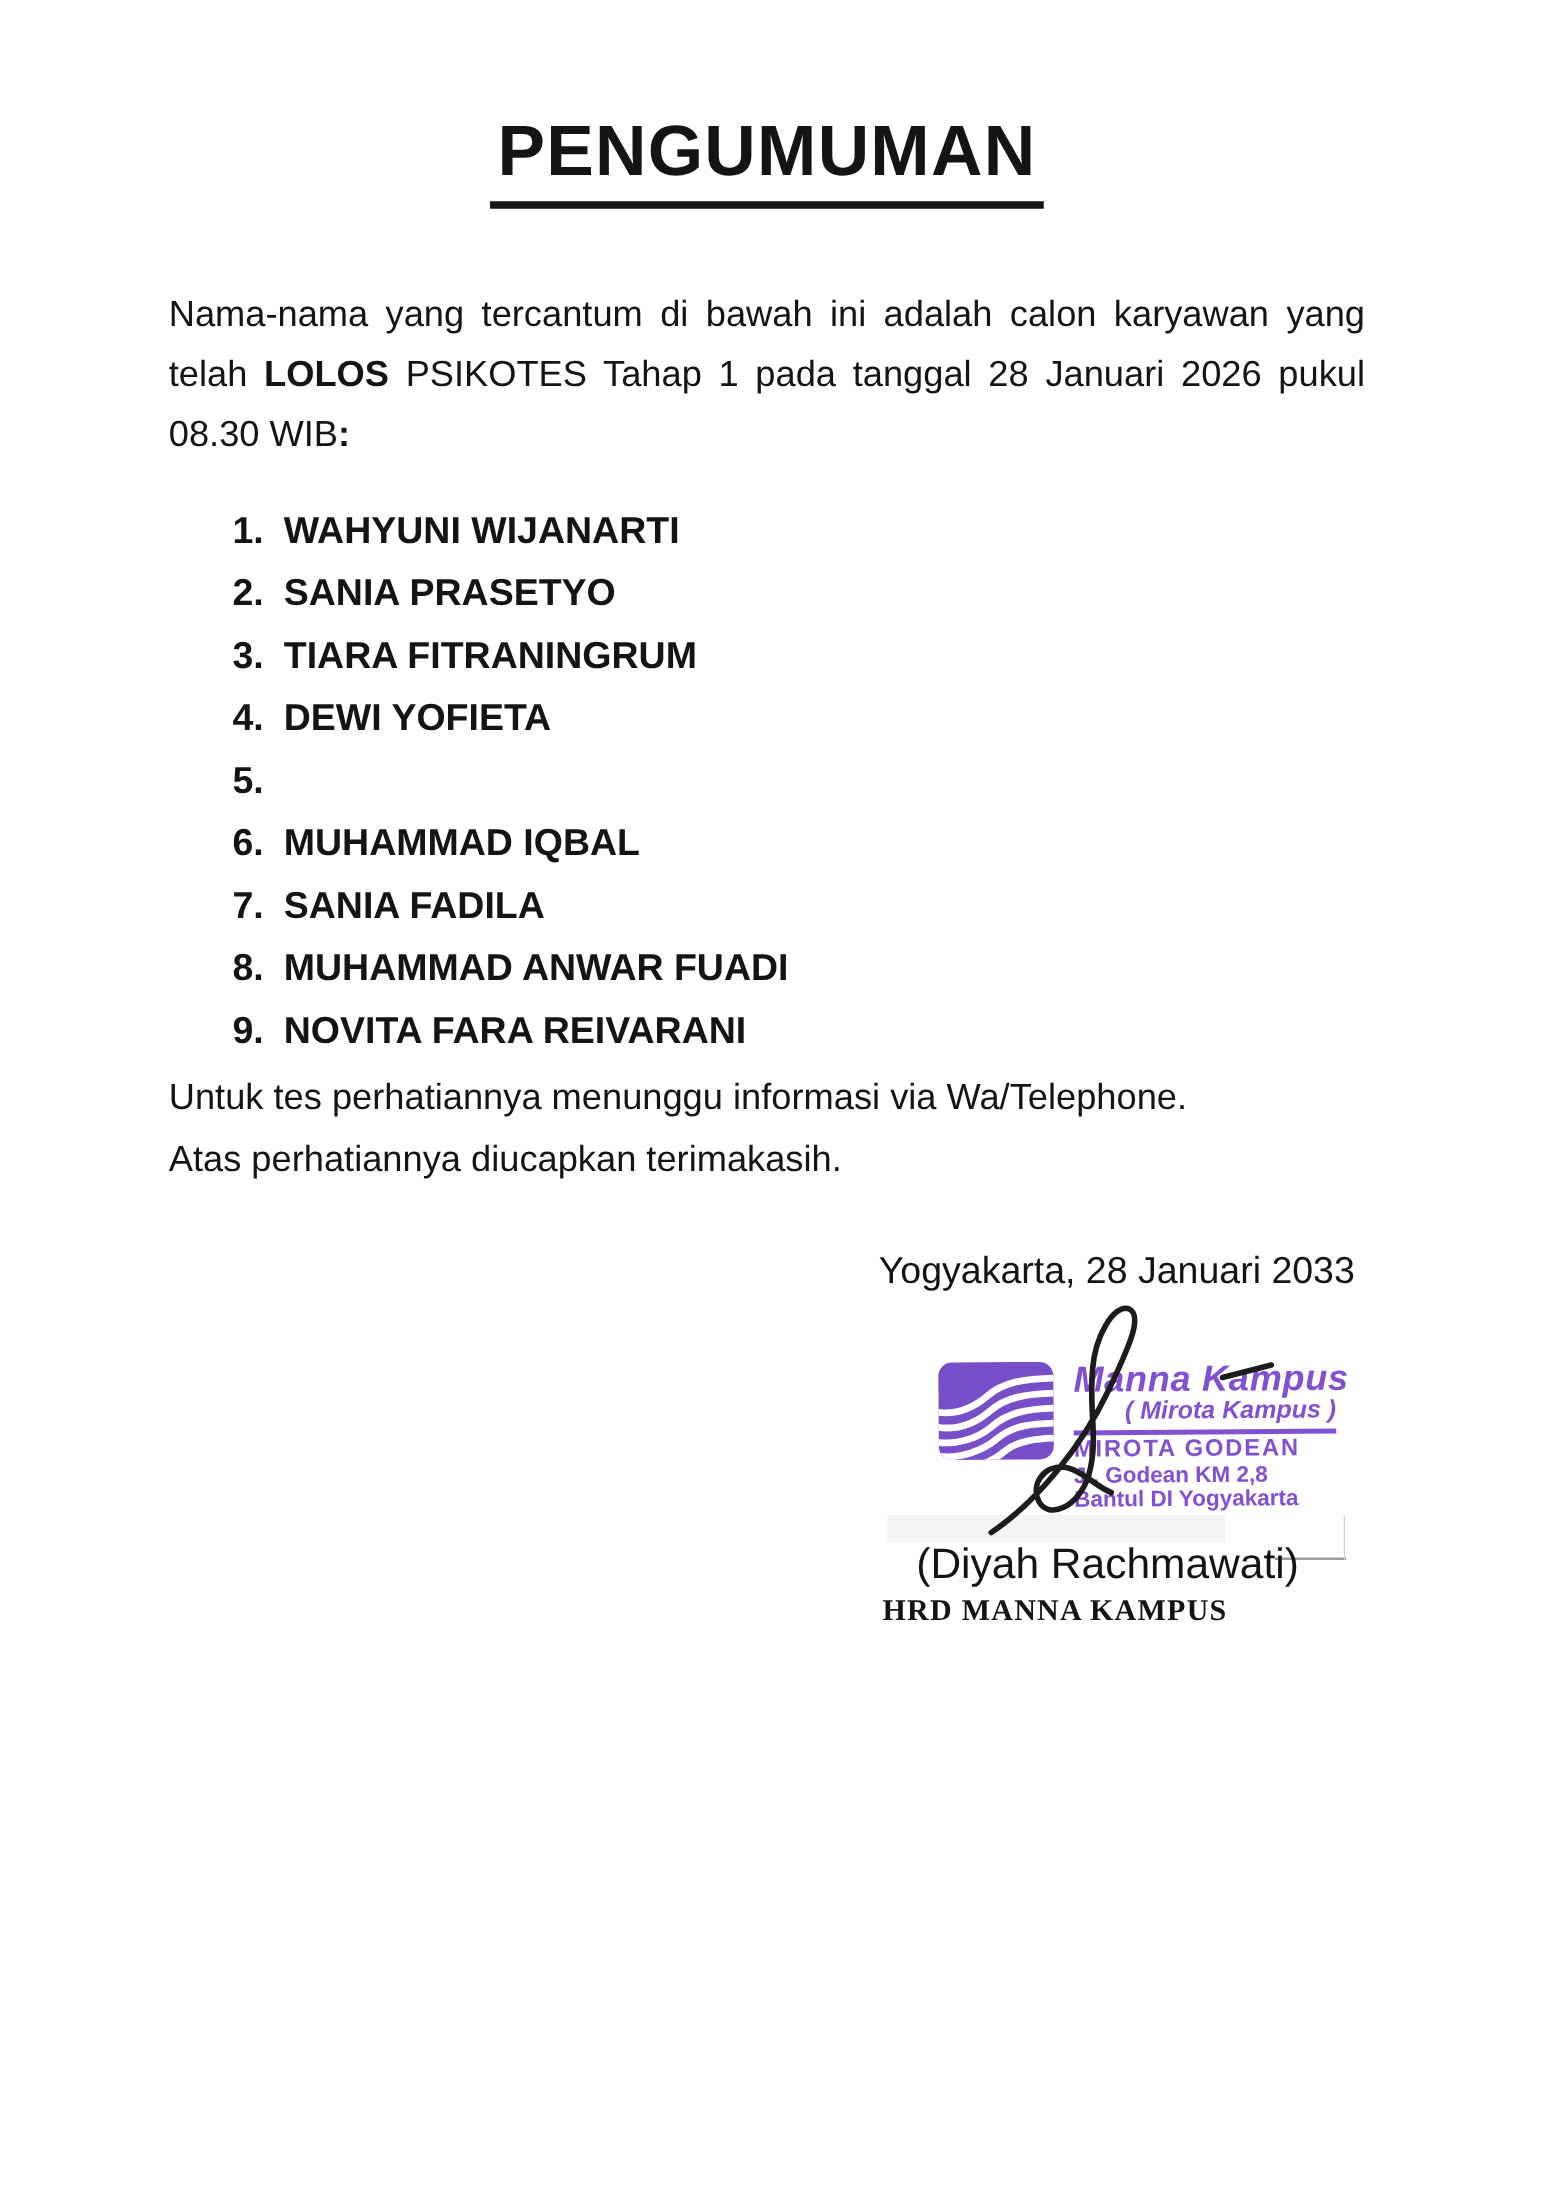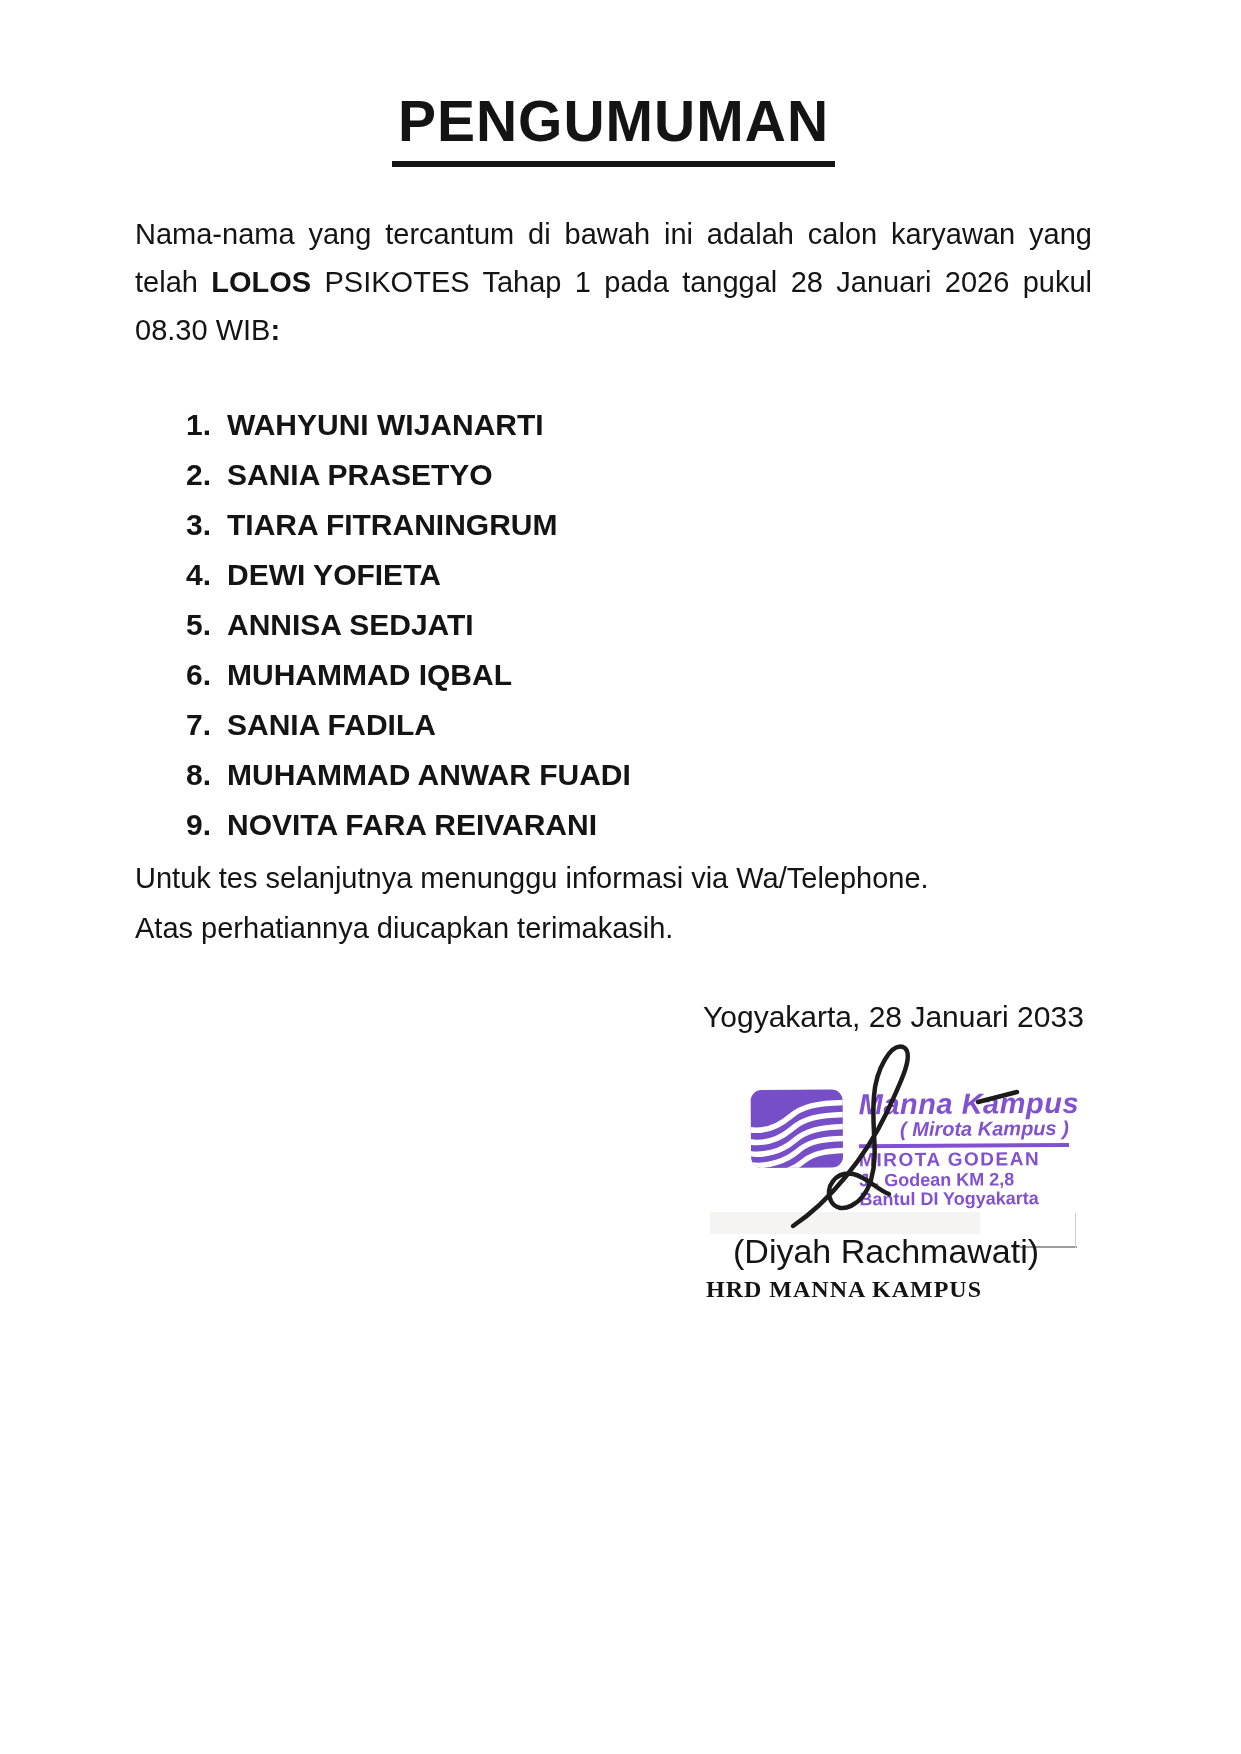--- a/index.html
+++ b/index.html
@@ -13,21 +13,21 @@
   }
   
   .title-wrap{position:absolute;left:135px;top:88px;width:957px;text-align:center;}
   .title{
     display:inline-block;
     font-size:57px;font-weight:bold;letter-spacing:1px;
     border-bottom:6px solid #141414;
     padding:0 6px 7px 6px;
   }
   
-  .intro{position:absolute;left:135px;top:210px;width:957px;font-size:29px;line-height:48px;}
+  .intro{position:absolute;left:135px;top:228px;width:957px;font-size:29px;line-height:48px;}
   .line{display:block;}
   .line.justify{text-align:justify;text-align-last:justify;}
   .intro b{font-weight:bold;}
   
   .list{position:absolute;left:186px;top:400px;font-size:30px;font-weight:bold;line-height:50px;}
   .candidate-row{display:flex;align-items:baseline;}
   .cand-num{width:41px;flex:0 0 41px;}
   
   .closing{position:absolute;left:135px;top:853px;font-size:29px;line-height:50px;}
   
@@ -92,42 +92,41 @@
       <div class="candidate-row">
         <span class="cand-num">3.</span>
         <span class="cand-name">TIARA FITRANINGRUM</span>
       </div>
       <div class="candidate-row">
         <span class="cand-num">4.</span>
         <span class="cand-name">DEWI YOFIETA</span>
       </div>
       <div class="candidate-row">
         <span class="cand-num">5.</span>
-        <span class="cand-name">ANNISA SEDJATI</span>
       </div>
       <div class="candidate-row">
         <span class="cand-num">6.</span>
         <span class="cand-name">MUHAMMAD IQBAL</span>
       </div>
       <div class="candidate-row">
         <span class="cand-num">7.</span>
         <span class="cand-name">SANIA FADILA</span>
       </div>
       <div class="candidate-row">
         <span class="cand-num">8.</span>
         <span class="cand-name">MUHAMMAD ANWAR FUADI</span>
       </div>
       <div class="candidate-row">
         <span class="cand-num">9.</span>
         <span class="cand-name">NOVITA FARA REIVARANI</span>
       </div>
     </div>
 
   <div class="closing">
-    <span class="line">Untuk tes selanjutnya menunggu informasi via Wa/Telephone.</span>
+    <span class="line">Untuk tes perhatiannya menunggu informasi via Wa/Telephone.</span>
     <span class="line">Atas perhatiannya diucapkan terimakasih.</span>
   </div>
 
   <div class="dateline">Yogyakarta, 28 Januari 2033</div>
 
   <div class="artifact-shade"></div>
 
   <div class="stamp">
     <div class="stamp-logo">
       <svg width="94" height="80" viewBox="0 0 94 80">

